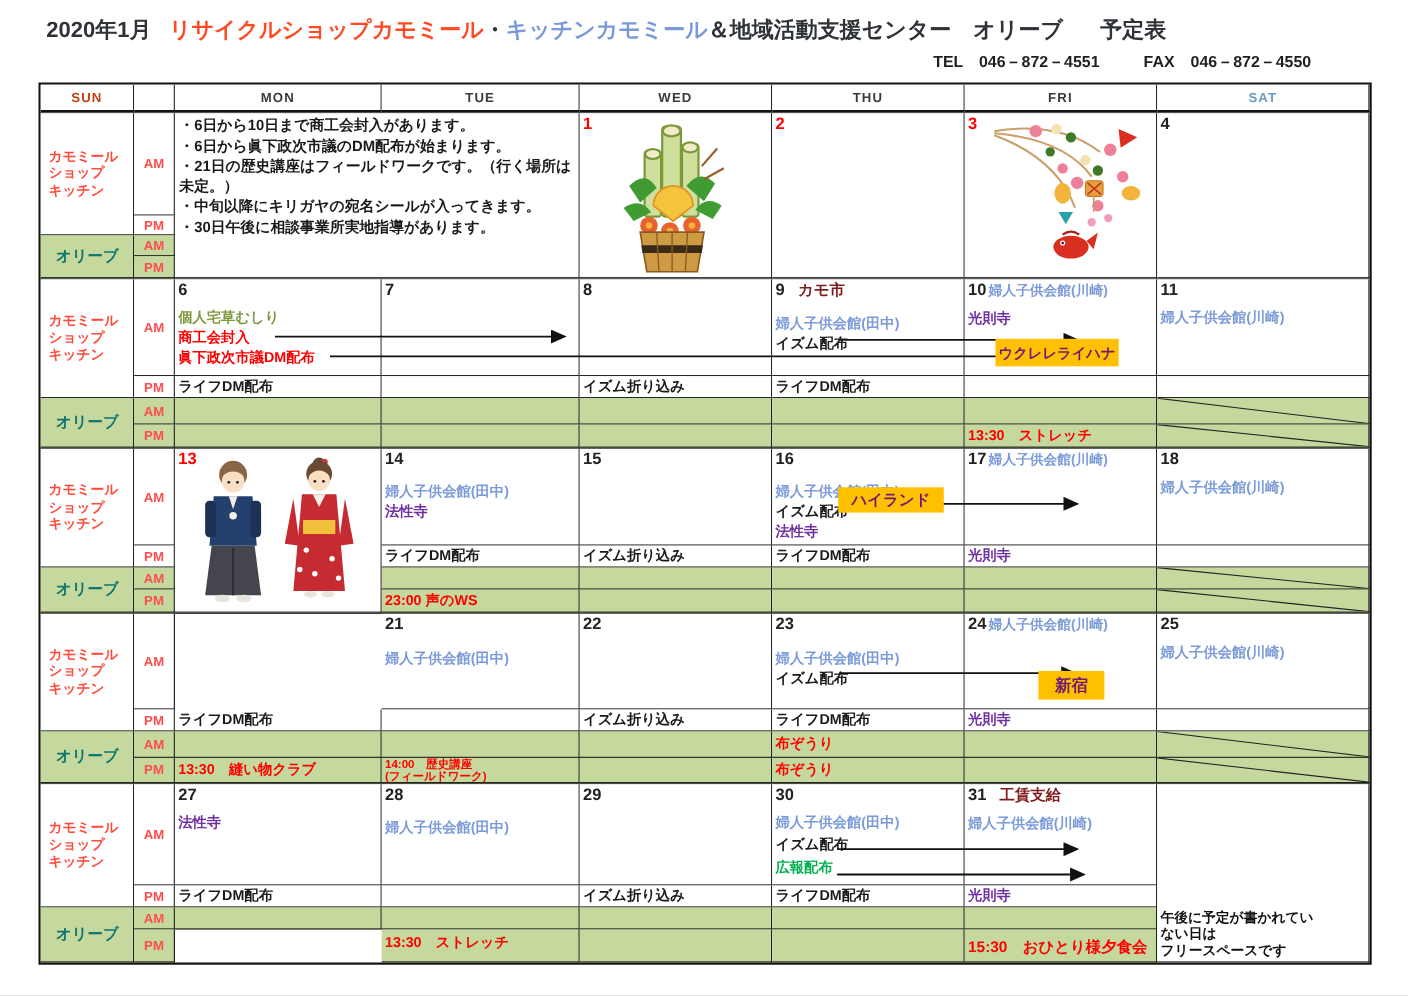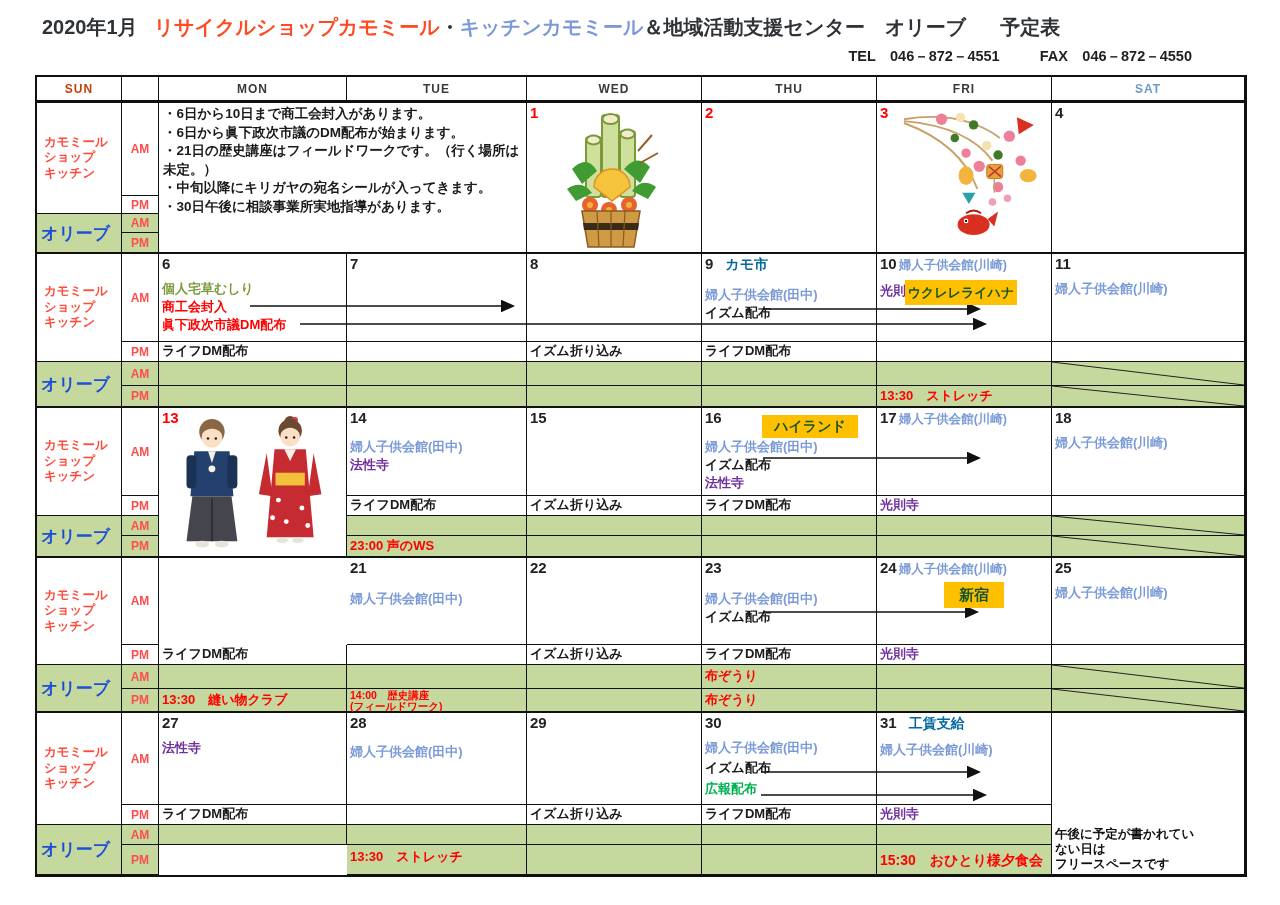--- a/index.html
+++ b/index.html
@@ -24,38 +24,38 @@
   .week { border-top:1px solid #111; }
   .w1 { grid-template-rows:93px 18px 19px 20px; }
   .w2 { grid-template-rows:88px 20px 24px 21px; }
   .w3 { grid-template-rows:88px 20px 20px 21px; }
   .w4 { grid-template-rows:87px 20px 24px 23px; }
   .w5 { grid-template-rows:92px 20px 20px 30px; }
   .c { border-right:1px solid #111; border-bottom:1px solid #111; position:relative; background:#fff; padding:1px 3px; font-size:13px; font-weight:bold; color:#1a1a1a; }
   .og { background:#c5d89d; }
   .pre { white-space:pre-line; }
   .lblmain { display:flex; align-items:center; padding-left:7px; color:#ff4a3a; font-size:12.5px; line-height:1.25; }
-  .lblolive { display:flex; align-items:center; padding-left:4px; color:#1d4ed8; font-size:17px; }
+  .lblolive { display:flex; align-items:center; padding-left:4px; color:#0f766e; font-size:14px;justify-content:center; }
   .ap { display:flex; align-items:center; justify-content:center; color:#ff4d4d; font-size:12px; }
   .date { font-size:15px; line-height:17px; color:#222; }
   .date.red { color:#ff0000; }
   .dline { display:flex; align-items:baseline; gap:2px; }
-  .tag-red { color:#0369a1; font-size:14px; margin-left:10px; }
+  .tag-red { color:#7f1d1d; font-size:14px; margin-left:10px; }
   .ln { line-height:18px; }
   .t-red { color:#ff0000; }
   .t-blue { color:#7b9bd8; }
   .t-purple { color:#7030a0; }
   .t-green { color:#00b050; }
   .t-olivetx { color:#7e9a3d; }
   .t-black { color:#1a1a1a; }
   .mt8 { margin-top:8px; } .mt12 { margin-top:12px; } .mt14 { margin-top:14px; }
   .pmtext { line-height:16px; }
   .opm-red { color:#ff0000; line-height:1.05; }
   .small2 { font-size:10.5px; line-height:11px; }
-  .badge { position:absolute; background:#ffc000; color:#14532d; text-align:right; font-weight:bold; display:flex; align-items:center; justify-content:center; z-index:6; }
+  .badge { position:absolute; background:#ffc000; color:#701a75; text-align:right; font-weight:bold; display:flex; align-items:center; justify-content:center; z-index:6;margin-top:28px; }
   .notes { font-size:13.5px; line-height:18.5px; padding:2px 4px; }
   .diag { position:absolute; inset:0; width:100%; height:100%; }
   .arrows { position:absolute; left:0; top:0; z-index:5; pointer-events:none; }
   .illus { position:absolute; }
   .botnote { position:absolute; left:3px; bottom:2px; font-size:12.5px; line-height:15px; color:#111; }
 </style>
 </head>
 <body>
 
 <div class="page">

